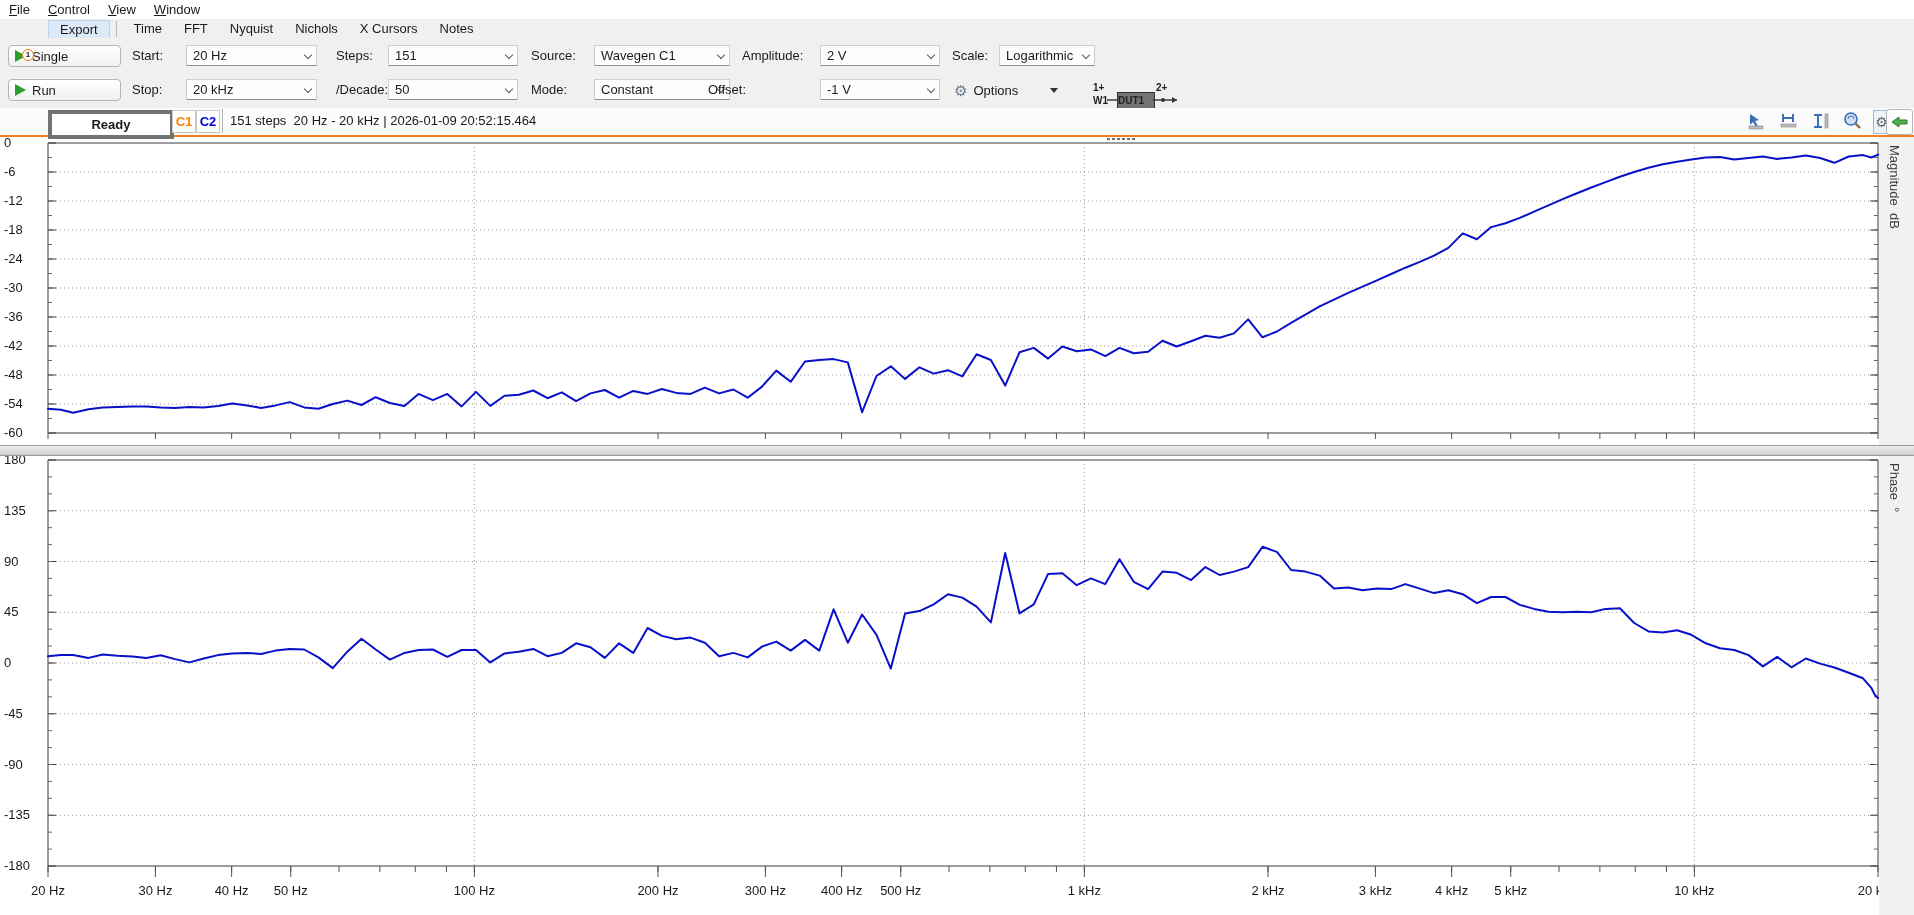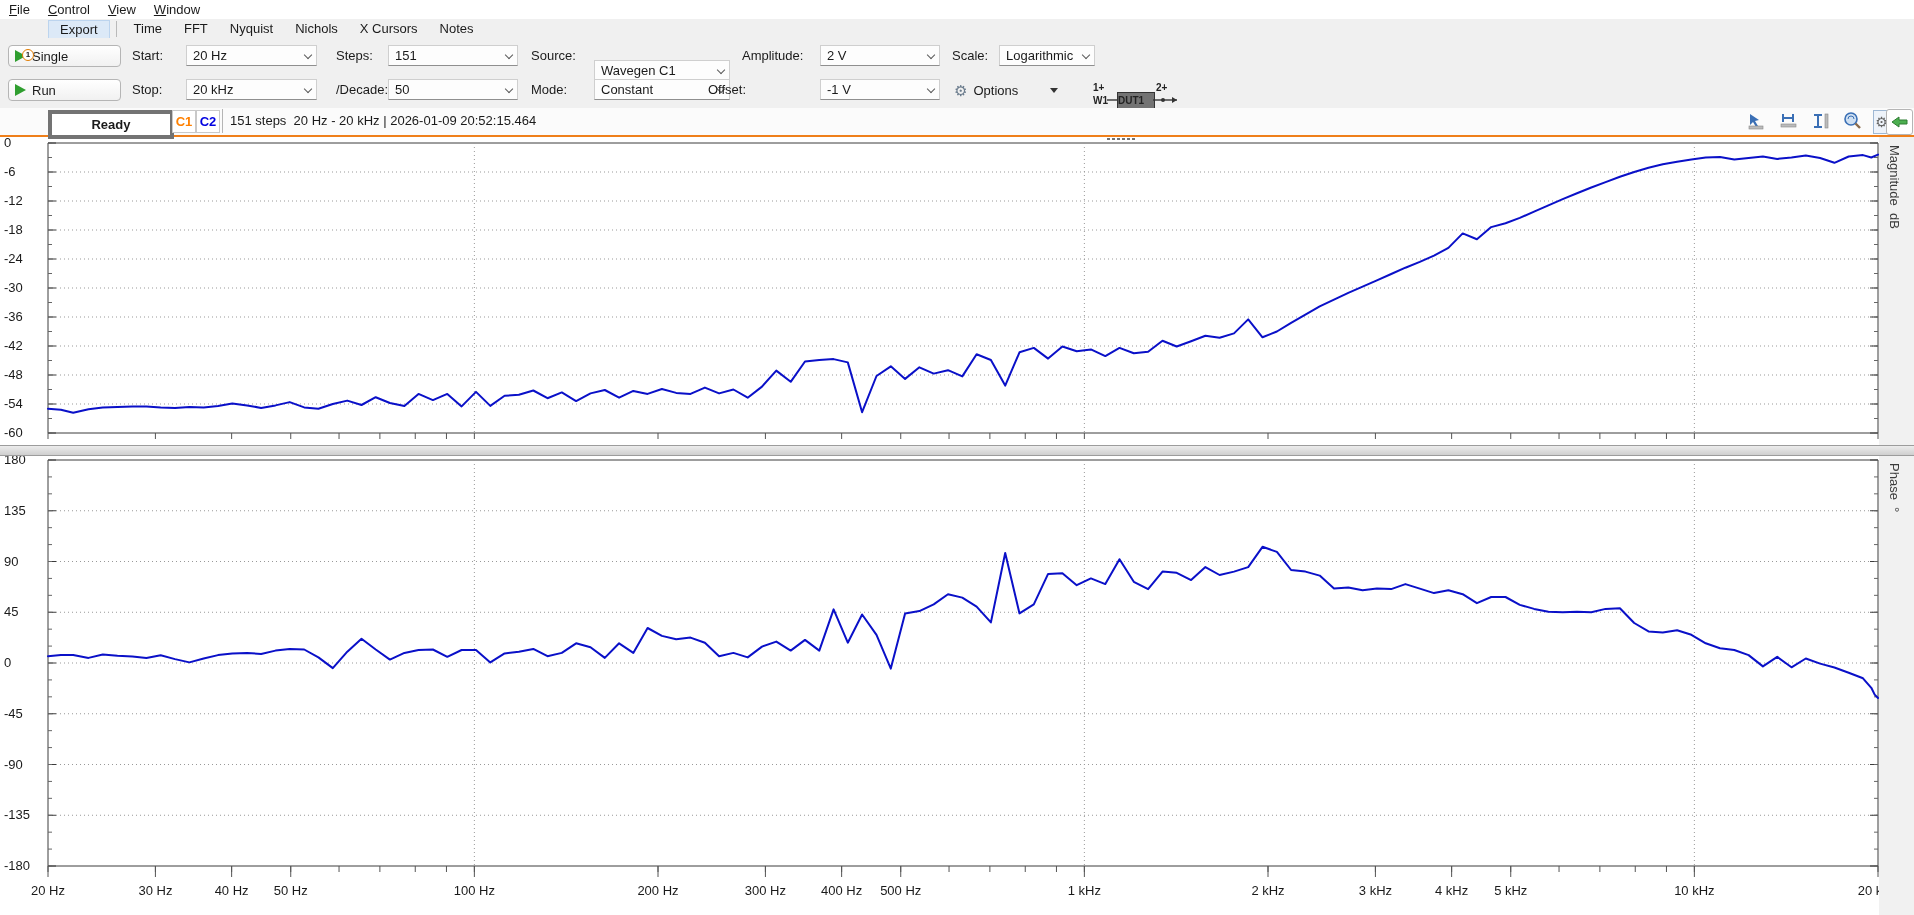--- a/index.html
+++ b/index.html
@@ -366,21 +366,21 @@
   <div class="combo" style="left:186px;top:7px;width:131px">
     <span class="val">20 Hz</span>
       <span class="chev"></span>
   </div>
   <span class="field-label" style="left:336px;top:7px">Steps:</span>
   <div class="combo" style="left:388px;top:7px;width:130px">
     <span class="val">151</span>
       <span class="chev"></span>
   </div>
   <span class="field-label" style="left:531px;top:7px">Source:</span>
-  <div class="combo" style="left:594px;top:22px;width:136px">
+  <div class="combo" style="left:594px;top:7px;width:136px">
     <span class="val">Wavegen C1</span>
       <span class="chev"></span>
   </div>
   <span class="field-label" style="left:742px;top:7px">Amplitude:</span>
   <div class="combo" style="left:820px;top:7px;width:120px">
     <span class="val">2 V</span>
       <span class="chev"></span>
   </div>
   <span class="field-label" style="left:952px;top:7px">Scale:</span>
   <div class="combo" style="left:999px;top:7px;width:96px">

